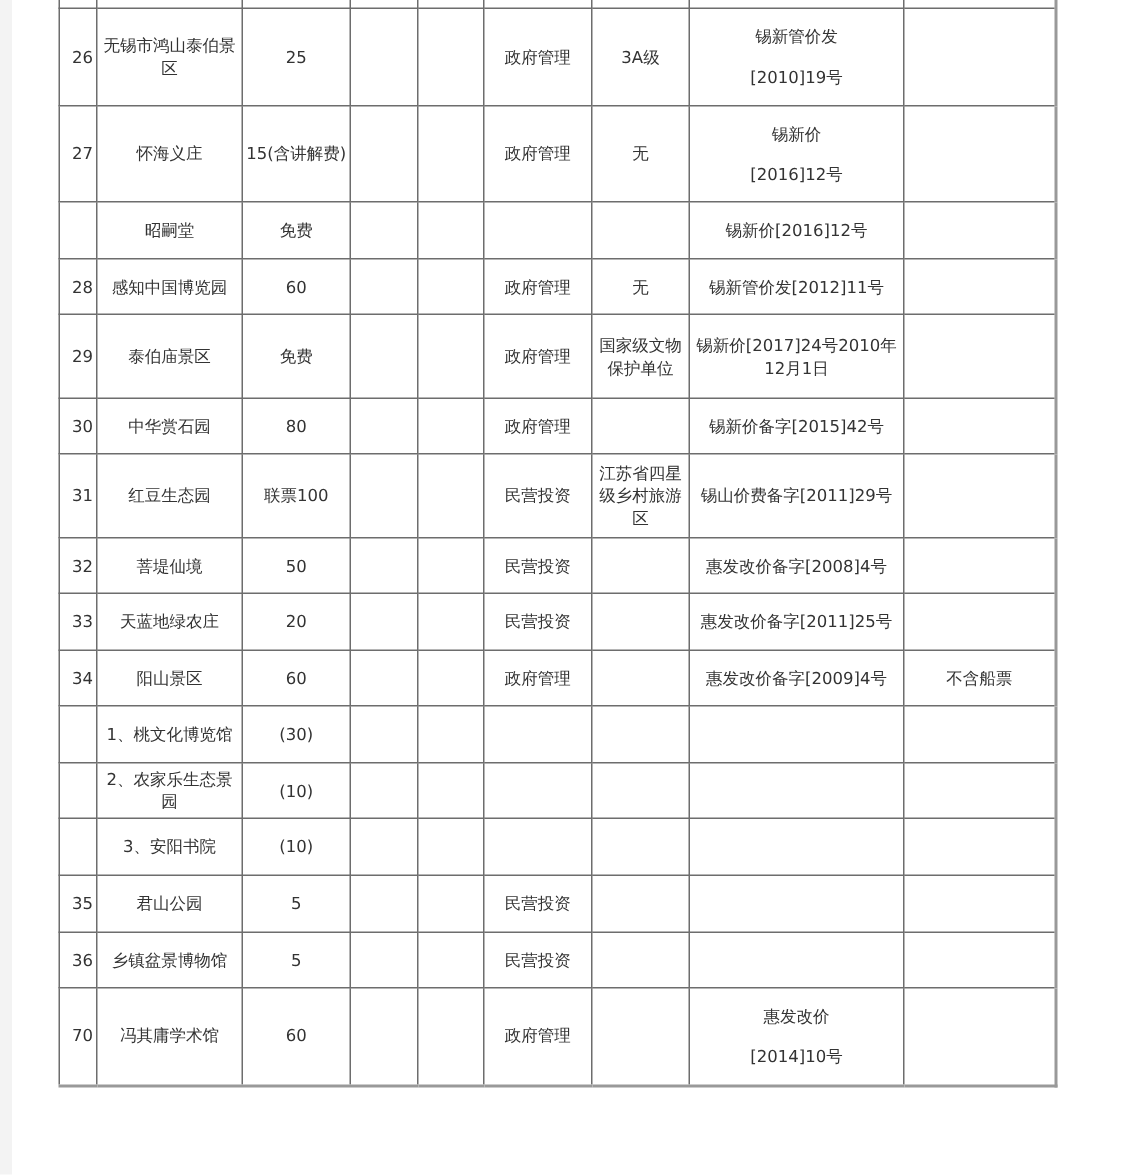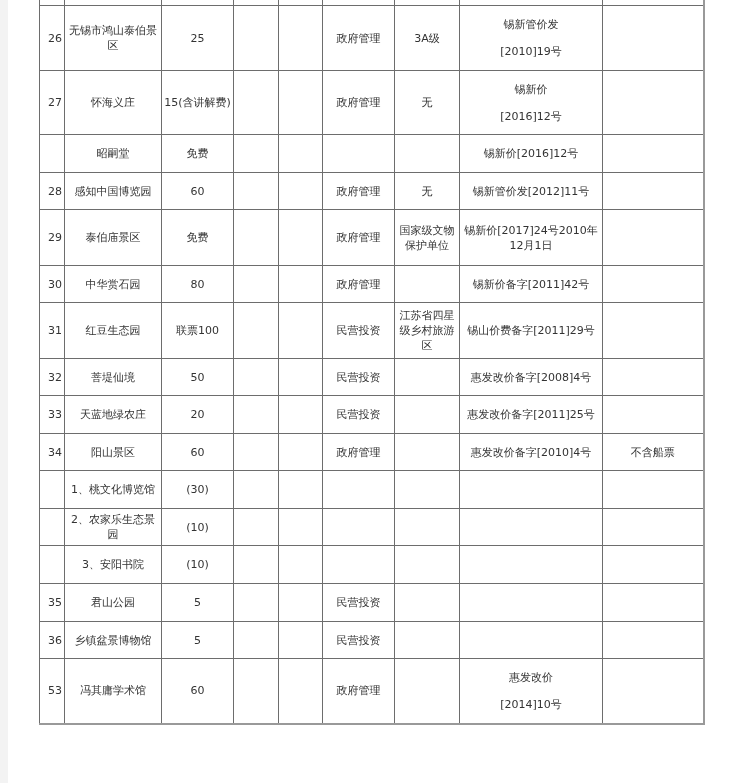--- a/index.html
+++ b/index.html
@@ -128,21 +128,21 @@
           <td class="outer-right"></td>
         </tr>
         <tr style="height: 37px;">
           <td class="num">30</td>
           <td class="name">中华赏石园</td>
           <td>80</td>
           <td></td>
           <td></td>
           <td>政府管理</td>
           <td></td>
-          <td>锡新价备字[2011]42号</td>
+          <td>锡新价备字[2015]42号</td>
           <td class="outer-right"></td>
         </tr>
         <tr style="height: 56px;">
           <td class="num">31</td>
           <td class="name">红豆生态园</td>
           <td>联票100</td>
           <td></td>
           <td></td>
           <td>民营投资</td>
           <td>江苏省四星级乡村旅游区</td>
@@ -172,21 +172,21 @@
           <td class="outer-right"></td>
         </tr>
         <tr style="height: 37px;">
           <td class="num">34</td>
           <td class="name">阳山景区</td>
           <td>60</td>
           <td></td>
           <td></td>
           <td>政府管理</td>
           <td></td>
-          <td>惠发改价备字[2010]4号</td>
+          <td>惠发改价备字[2009]4号</td>
           <td class="outer-right">不含船票</td>
         </tr>
         <tr style="height: 38px;">
           <td class="num"></td>
           <td class="name">1、桃文化博览馆</td>
           <td>(30)</td>
           <td></td>
           <td></td>
           <td></td>
           <td></td>
@@ -231,21 +231,21 @@
           <td class="name">乡镇盆景博物馆</td>
           <td>5</td>
           <td></td>
           <td></td>
           <td>民营投资</td>
           <td></td>
           <td></td>
           <td class="outer-right"></td>
         </tr>
         <tr class="last" style="height: 65px;">
-          <td class="num">53</td>
+          <td class="num">70</td>
           <td class="name">冯其庸学术馆</td>
           <td>60</td>
           <td></td>
           <td></td>
           <td>政府管理</td>
           <td></td>
           <td>
             <div class="doc2"><span>惠发改价</span><span class="gap"></span><span>[2014]10号</span></div>
           </td>
           <td class="outer-right"></td>

